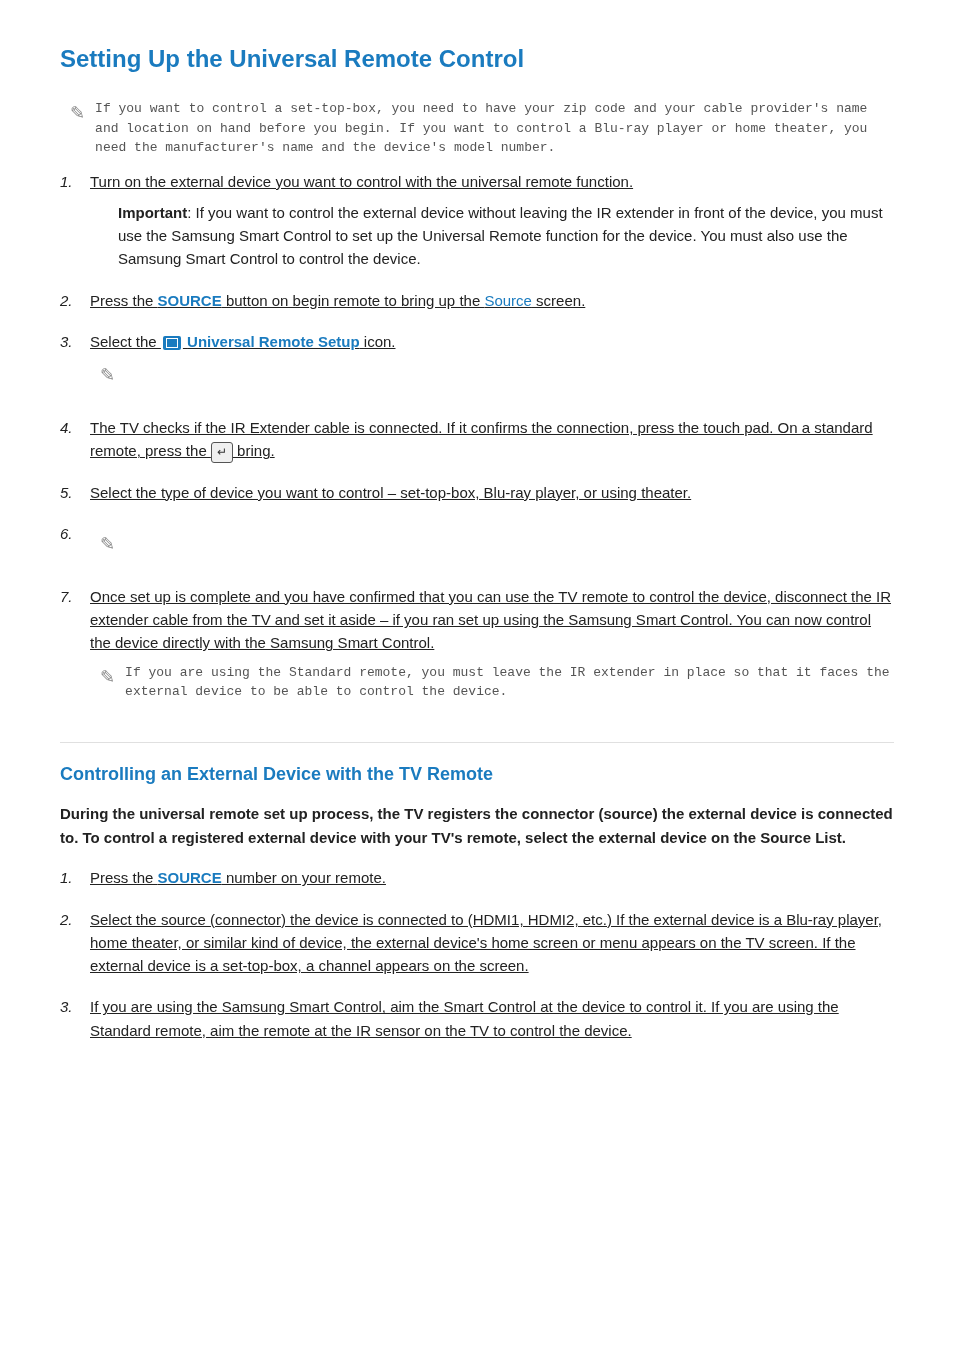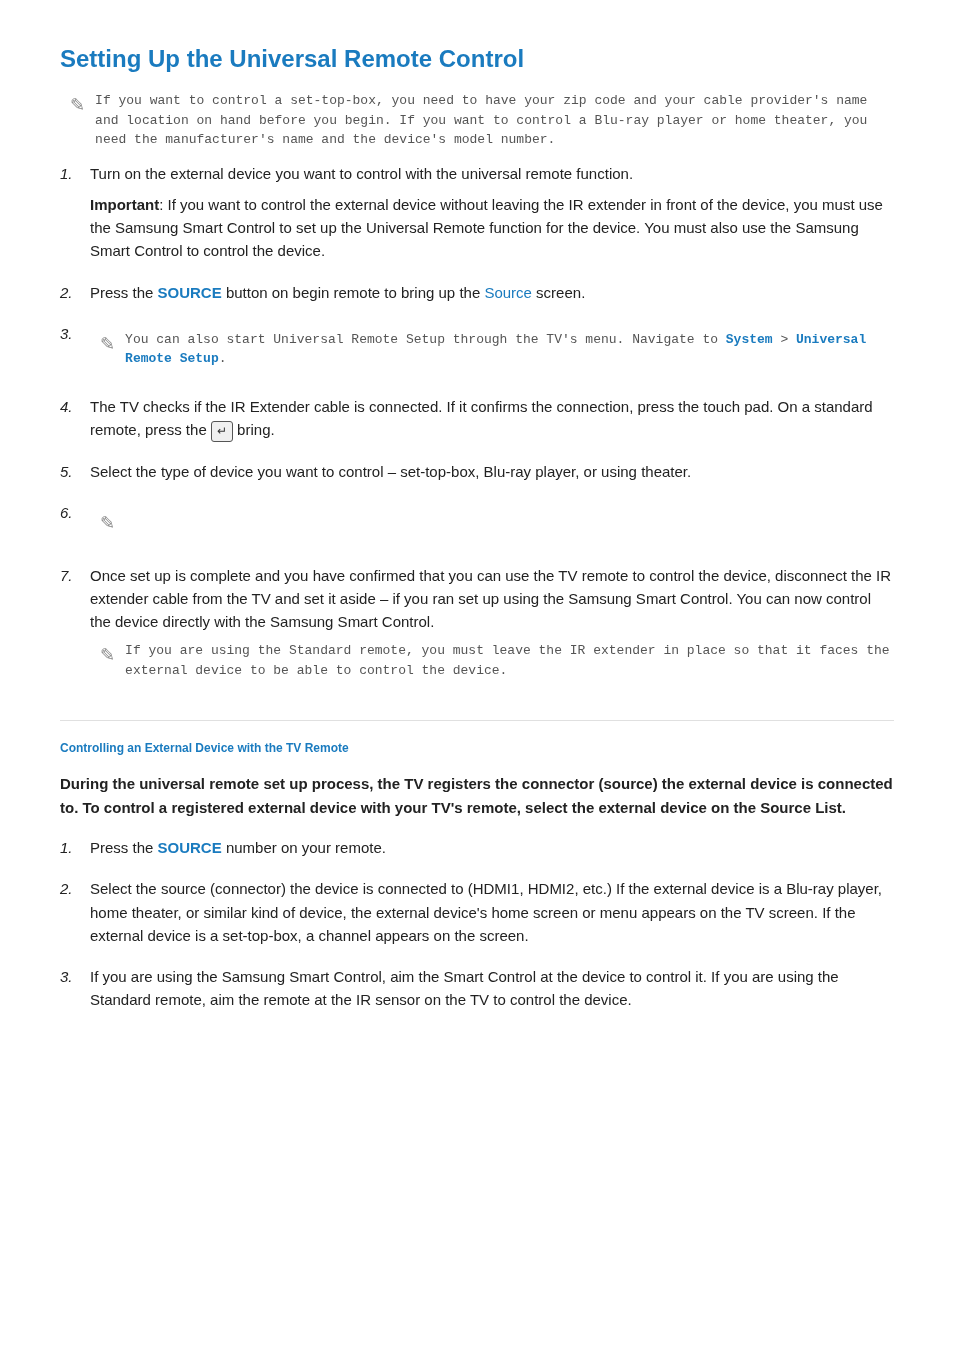--- a/index.html
+++ b/index.html
@@ -15,26 +15,26 @@
       color: #222222;
       line-height: 1.55;
       padding: 40px 60px 60px 60px;
       max-width: 954px;
     }
 
     h1 {
       color: #1a7bbf;
       font-size: 24px;
       font-weight: bold;
-      margin-bottom: 14px;
+      margin-bottom: 22px;
     }
 
     h2 {
       color: #1a7bbf;
-      font-size: 12px;
+      font-size: 18px;
       font-weight: bold;
       margin-bottom: 14px;
     }
 
     .note-item {
       display: flex;
       align-items: flex-start;
       margin-bottom: 12px;
       padding-left: 10px;
     }
@@ -74,25 +74,27 @@
       font-size: 15px;
       flex-shrink: 0;
     }
 
     .list-content {
       flex: 1;
     }
 
     .list-content p {
       margin-bottom: 4px;
+      text-decoration: underline;
     }
 
     .important-block {
       margin-top: 8px;
       margin-bottom: 4px;
+      margin-left: 28px;
     }
 
     .important-bold {
       font-weight: bold;
     }
 
     .link-blue {
       color: #1a7bbf;
       text-decoration: none;
     }
@@ -183,25 +185,25 @@
     <div class="list-content">
       <p>
         <span>Press the </span><span class="link-blue-bold">SOURCE</span><span> button on begin remote to bring up the </span><span class="link-blue">Source</span><span> screen.</span>
       </p>
     </div>
   </li>
 
   <li>
     <span class="list-num">3.</span>
     <div class="list-content">
+      <p>
+        <span>Select the </span><span class="icon-inline"></span> <span class="link-blue-bold">Universal Remote Setup</span><span> icon.</span>
+      </p>
       <div class="sub-note note-item">
         <span class="note-icon">✎</span>
-        <span class="note-text">
-          <span>You can also start Universal Remote Setup through the TV's menu. Navigate to </span><span class="link-blue-bold">System</span><span> &gt; </span><span class="link-blue-bold">Universal Remote Setup</span><span>.</span>
-        </span>
       </div>
     </div>
   </li>
 
   <li>
     <span class="list-num">4.</span>
     <div class="list-content">
       <p>
         <span>The TV checks if the IR Extender cable is connected. If it confirms the connection, press the touch pad. On a standard remote, press the </span><span class="enter-btn">↵</span><span> bring.</span>
       </p>

